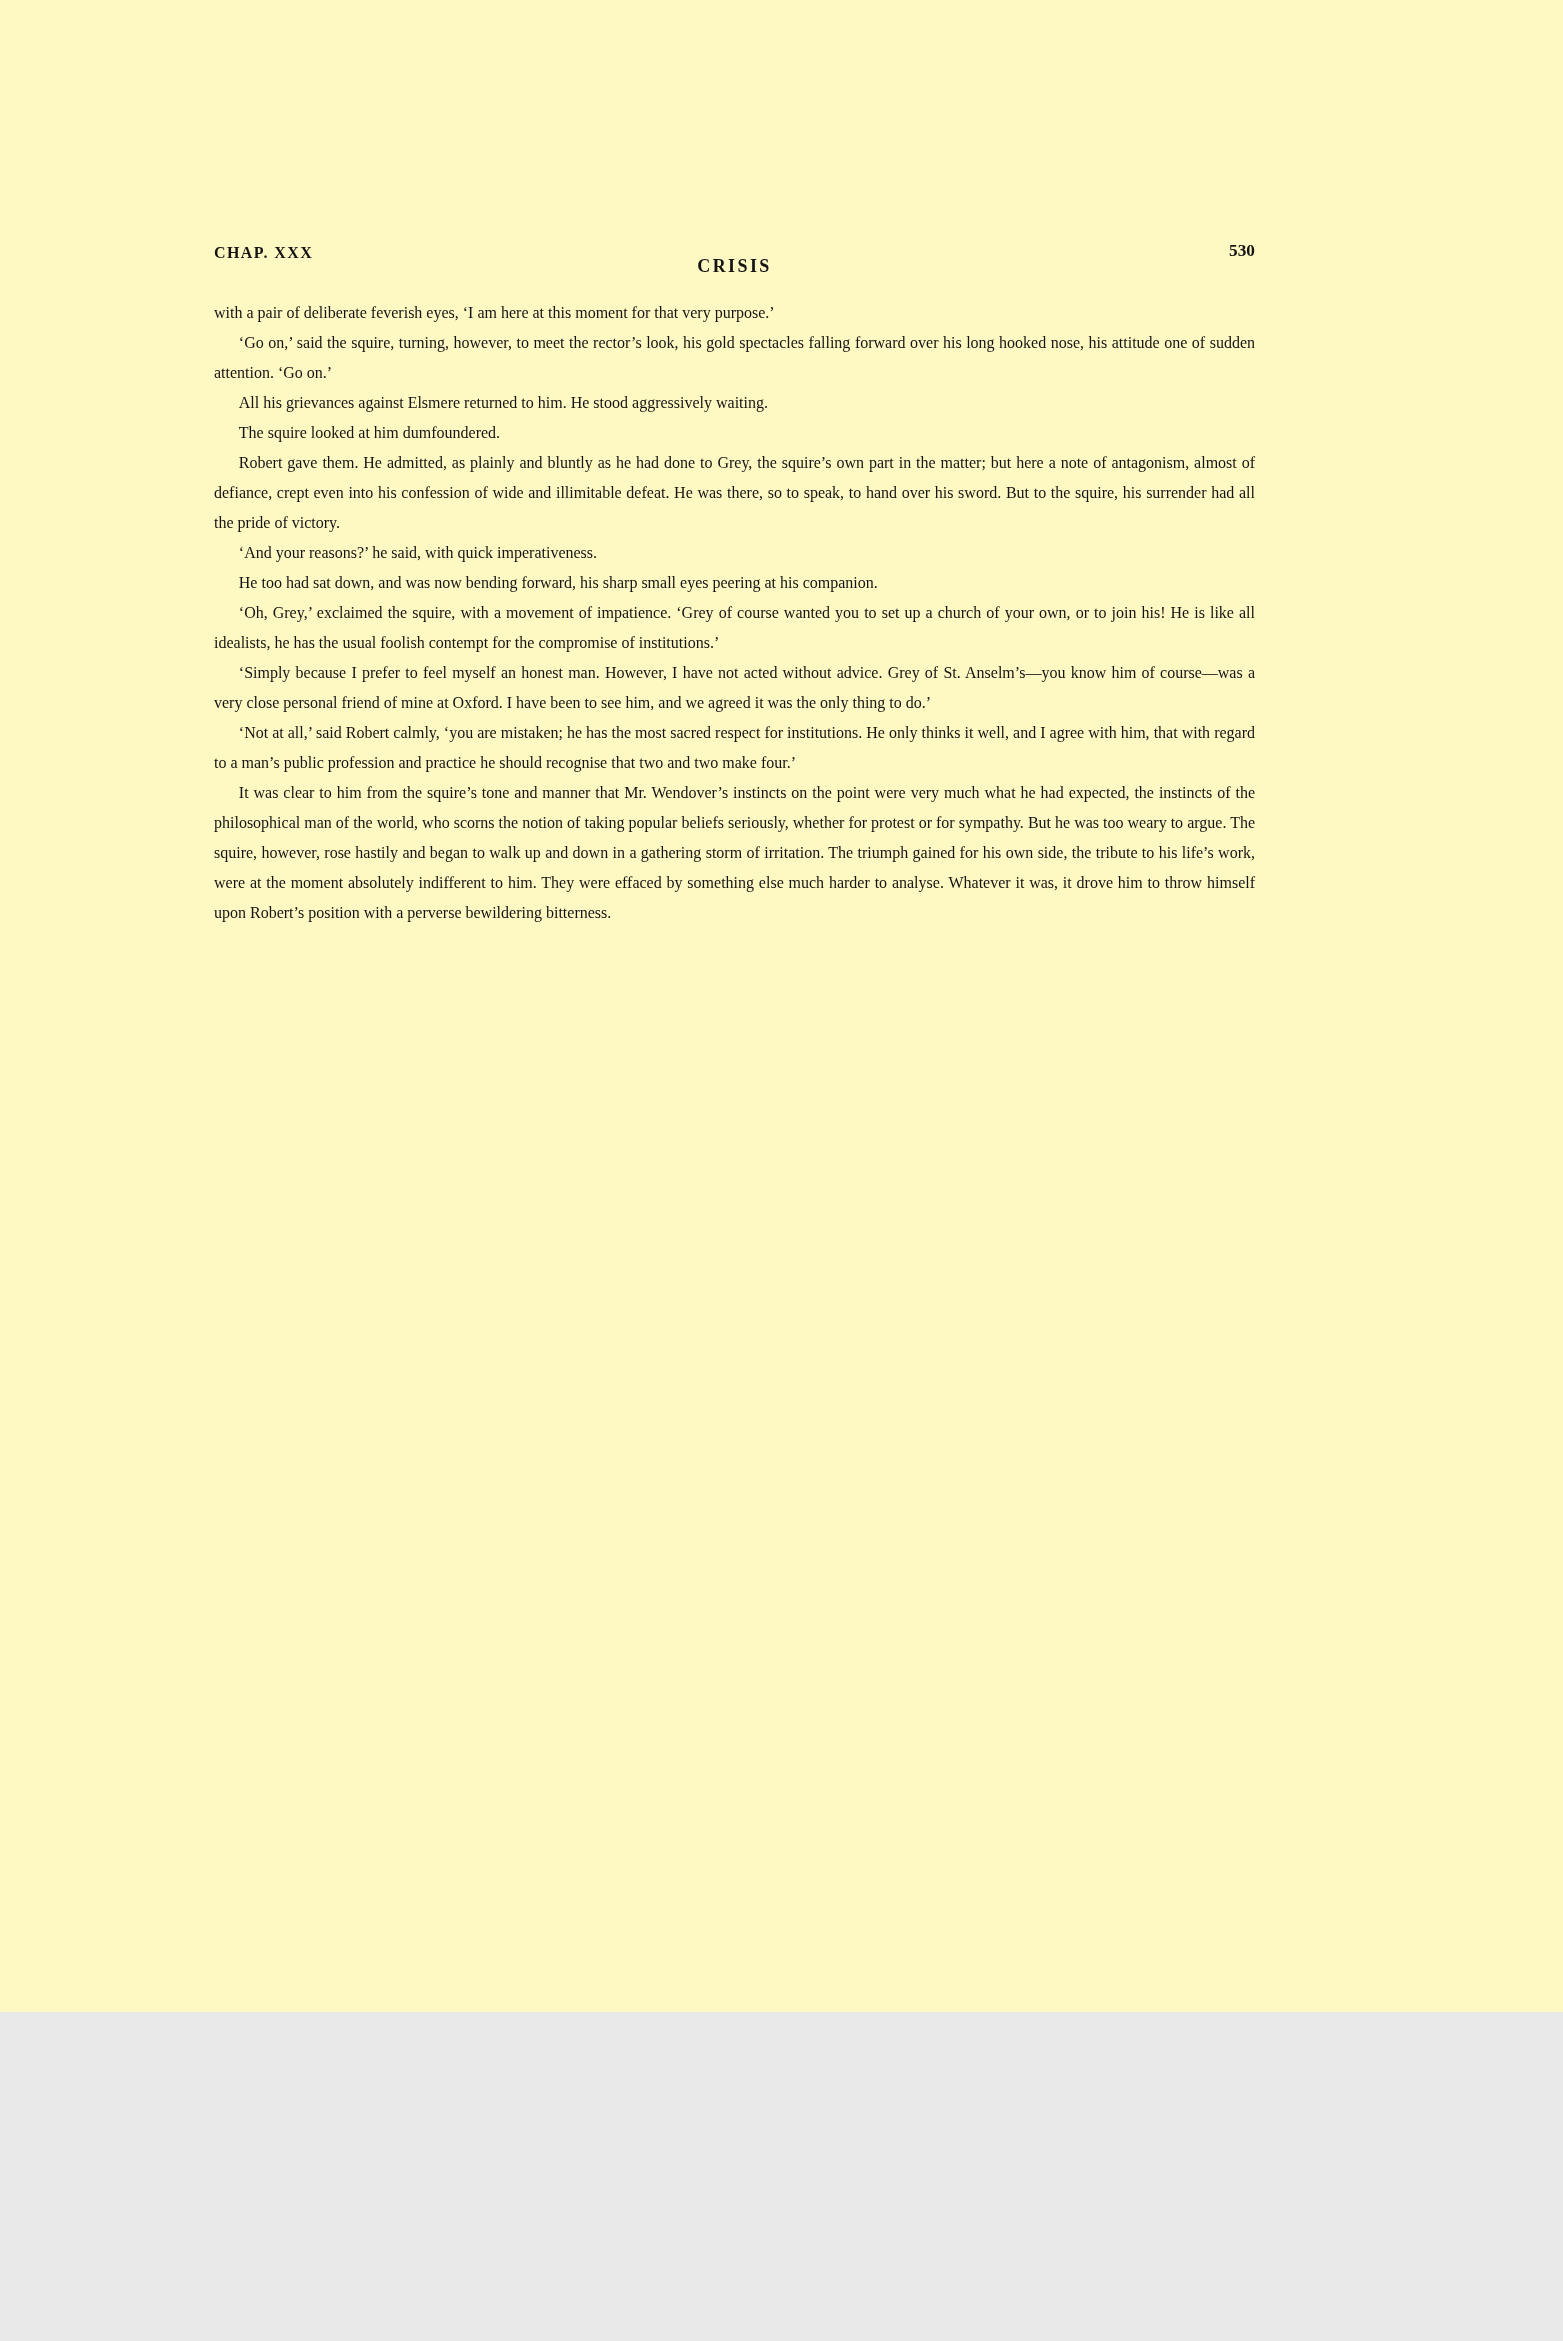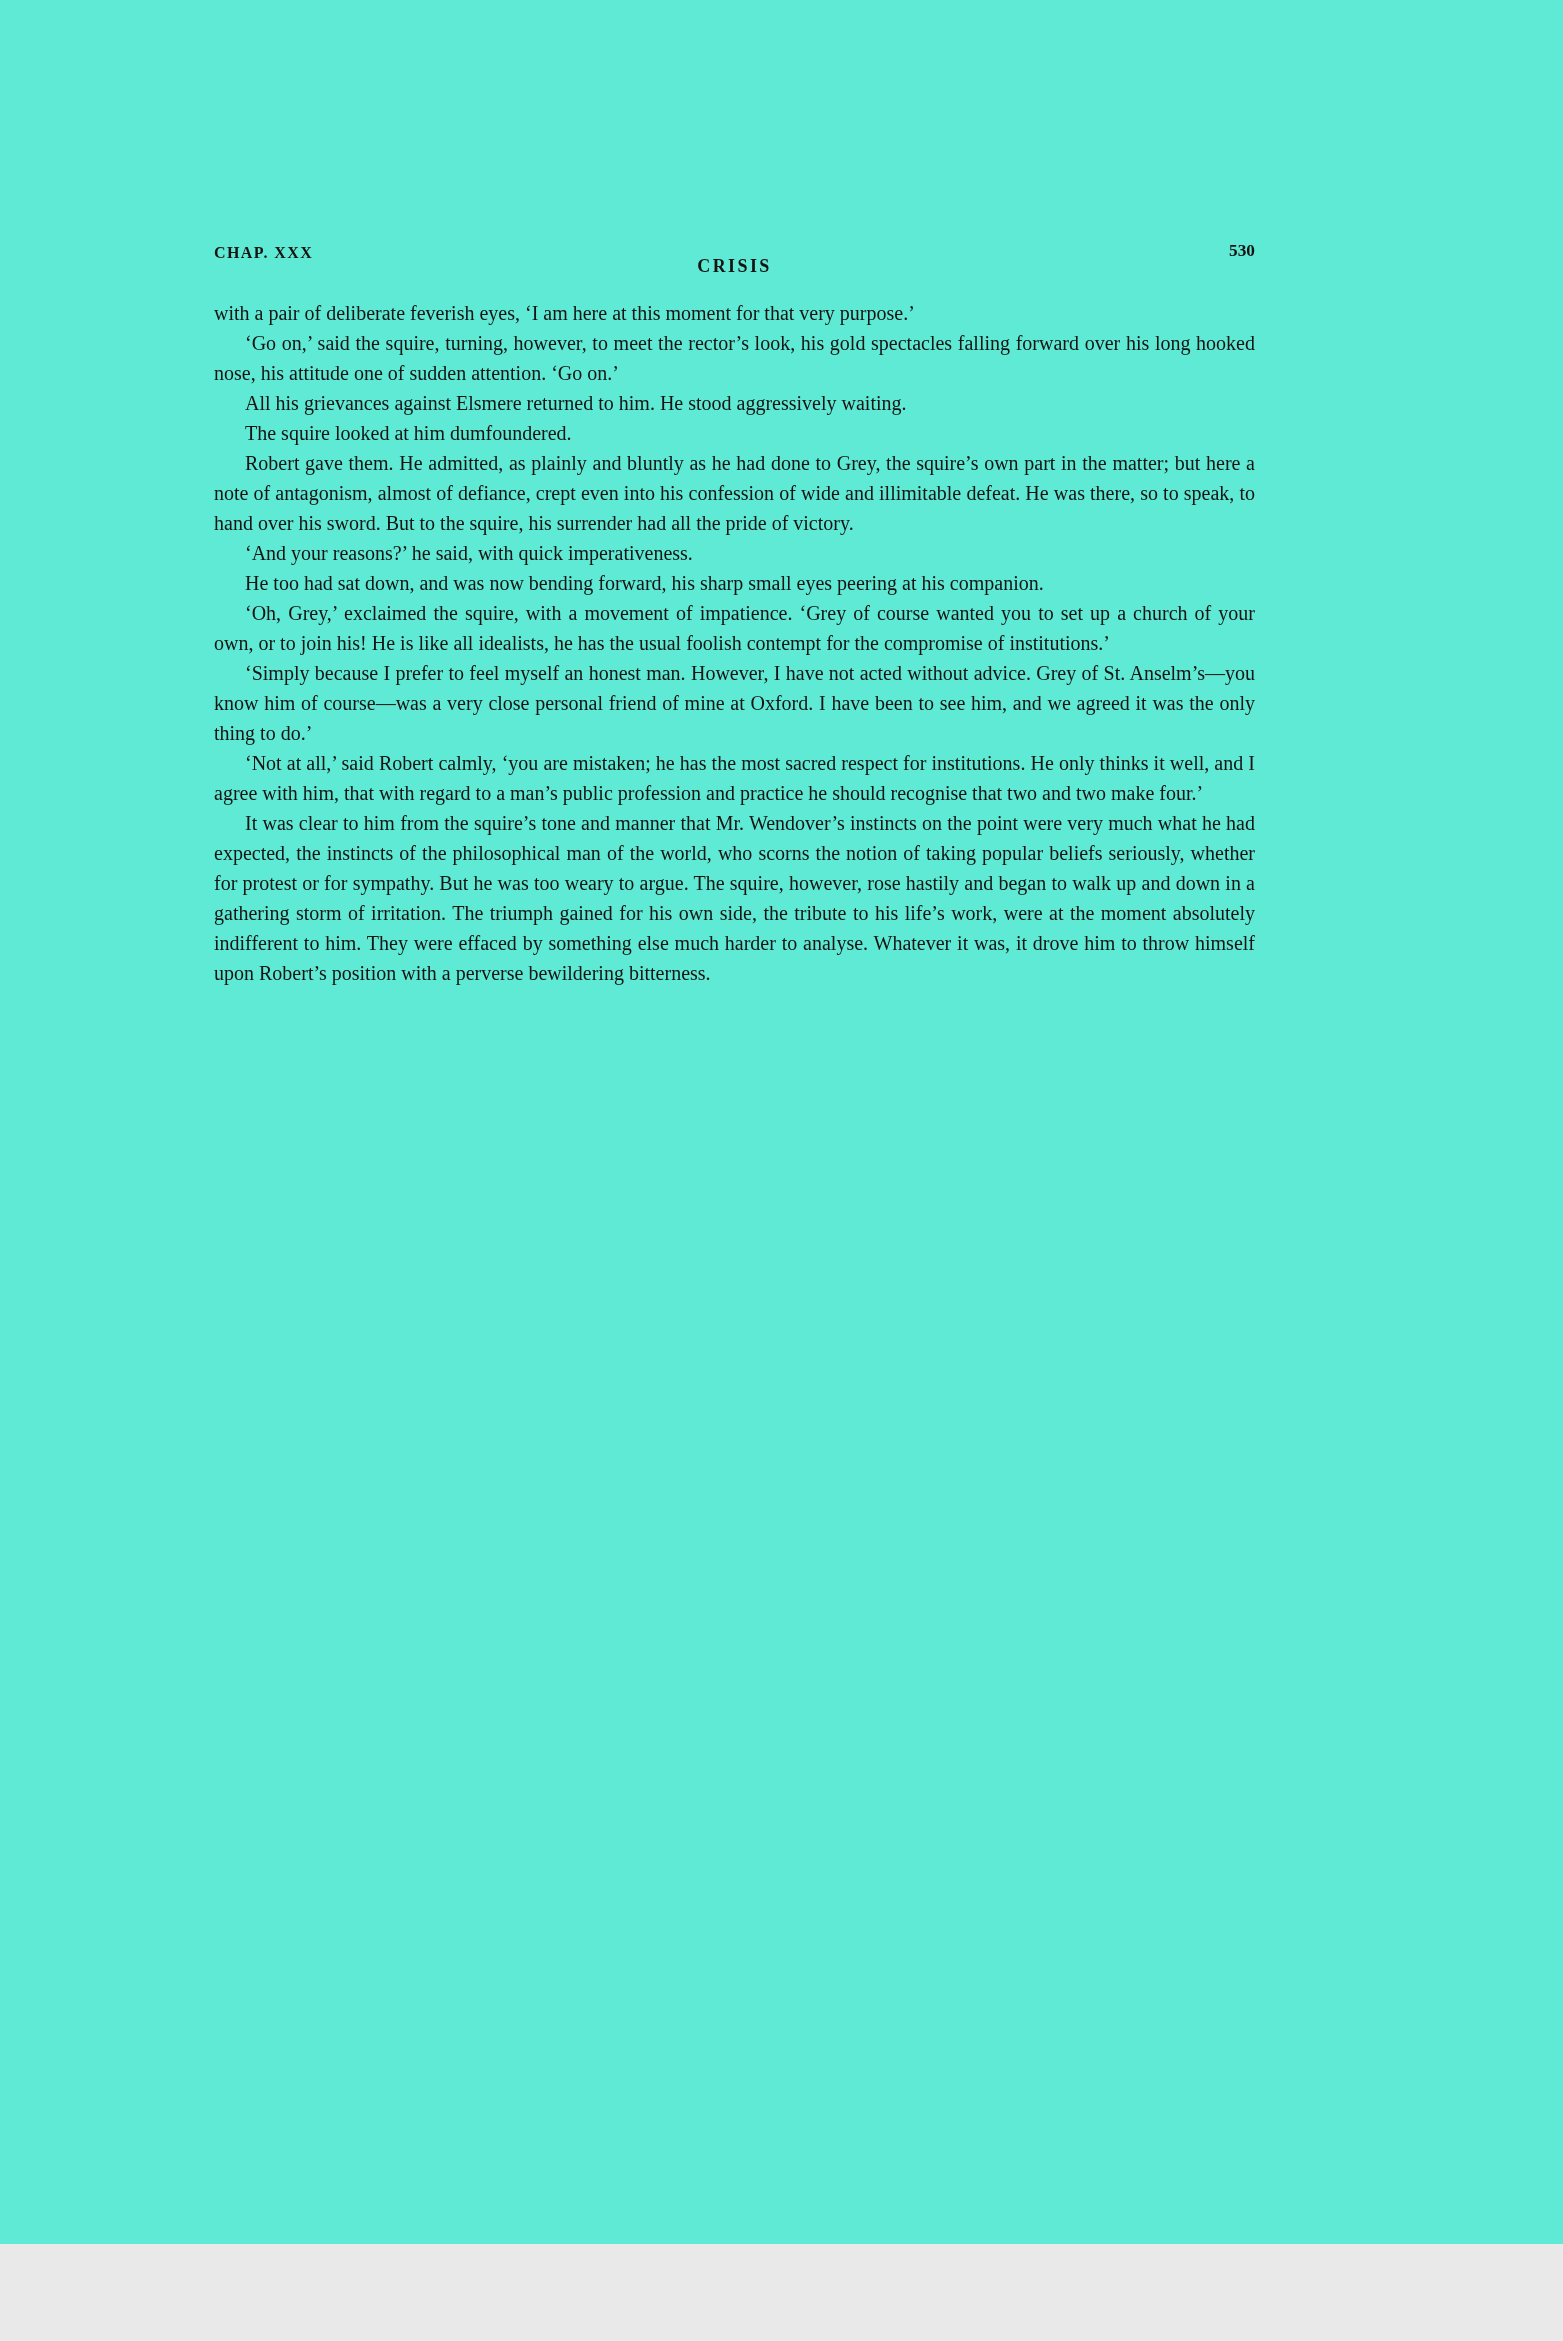--- a/index.html
+++ b/index.html
@@ -3,22 +3,22 @@
 <meta charset="utf-8">
 <style>
   html, body {
     margin: 0;
     padding: 0;
     background: #e9e9e9;
   }
   .page {
     position: relative;
     width: 1563px;
-    height: 2244px;
-    background: #5eead4;
+    height: 2012px;
+    background: #fef9c3;
     color: #161413;
     font-family: "Liberation Serif", serif;
     overflow: hidden;
   }
   .content {
     position: absolute;
     left: 214px;
     top: 240px;
     width: 1041px;
   }
@@ -46,21 +46,21 @@
     letter-spacing: 2.4px;
   }
   .page-number {
     position: absolute;
     right: 0;
     top: 1px;
     font-weight: bold;
     font-size: 17.3px;
   }
   .text-body {
-    font-size: 20px;
+    font-size: 16px;
     line-height: 30px;
     text-align: justify;
   }
   .text-body p {
     margin: 0;
     text-indent: 1.55em;
   }
   .text-body p:first-child {
     text-indent: 0;
   }

